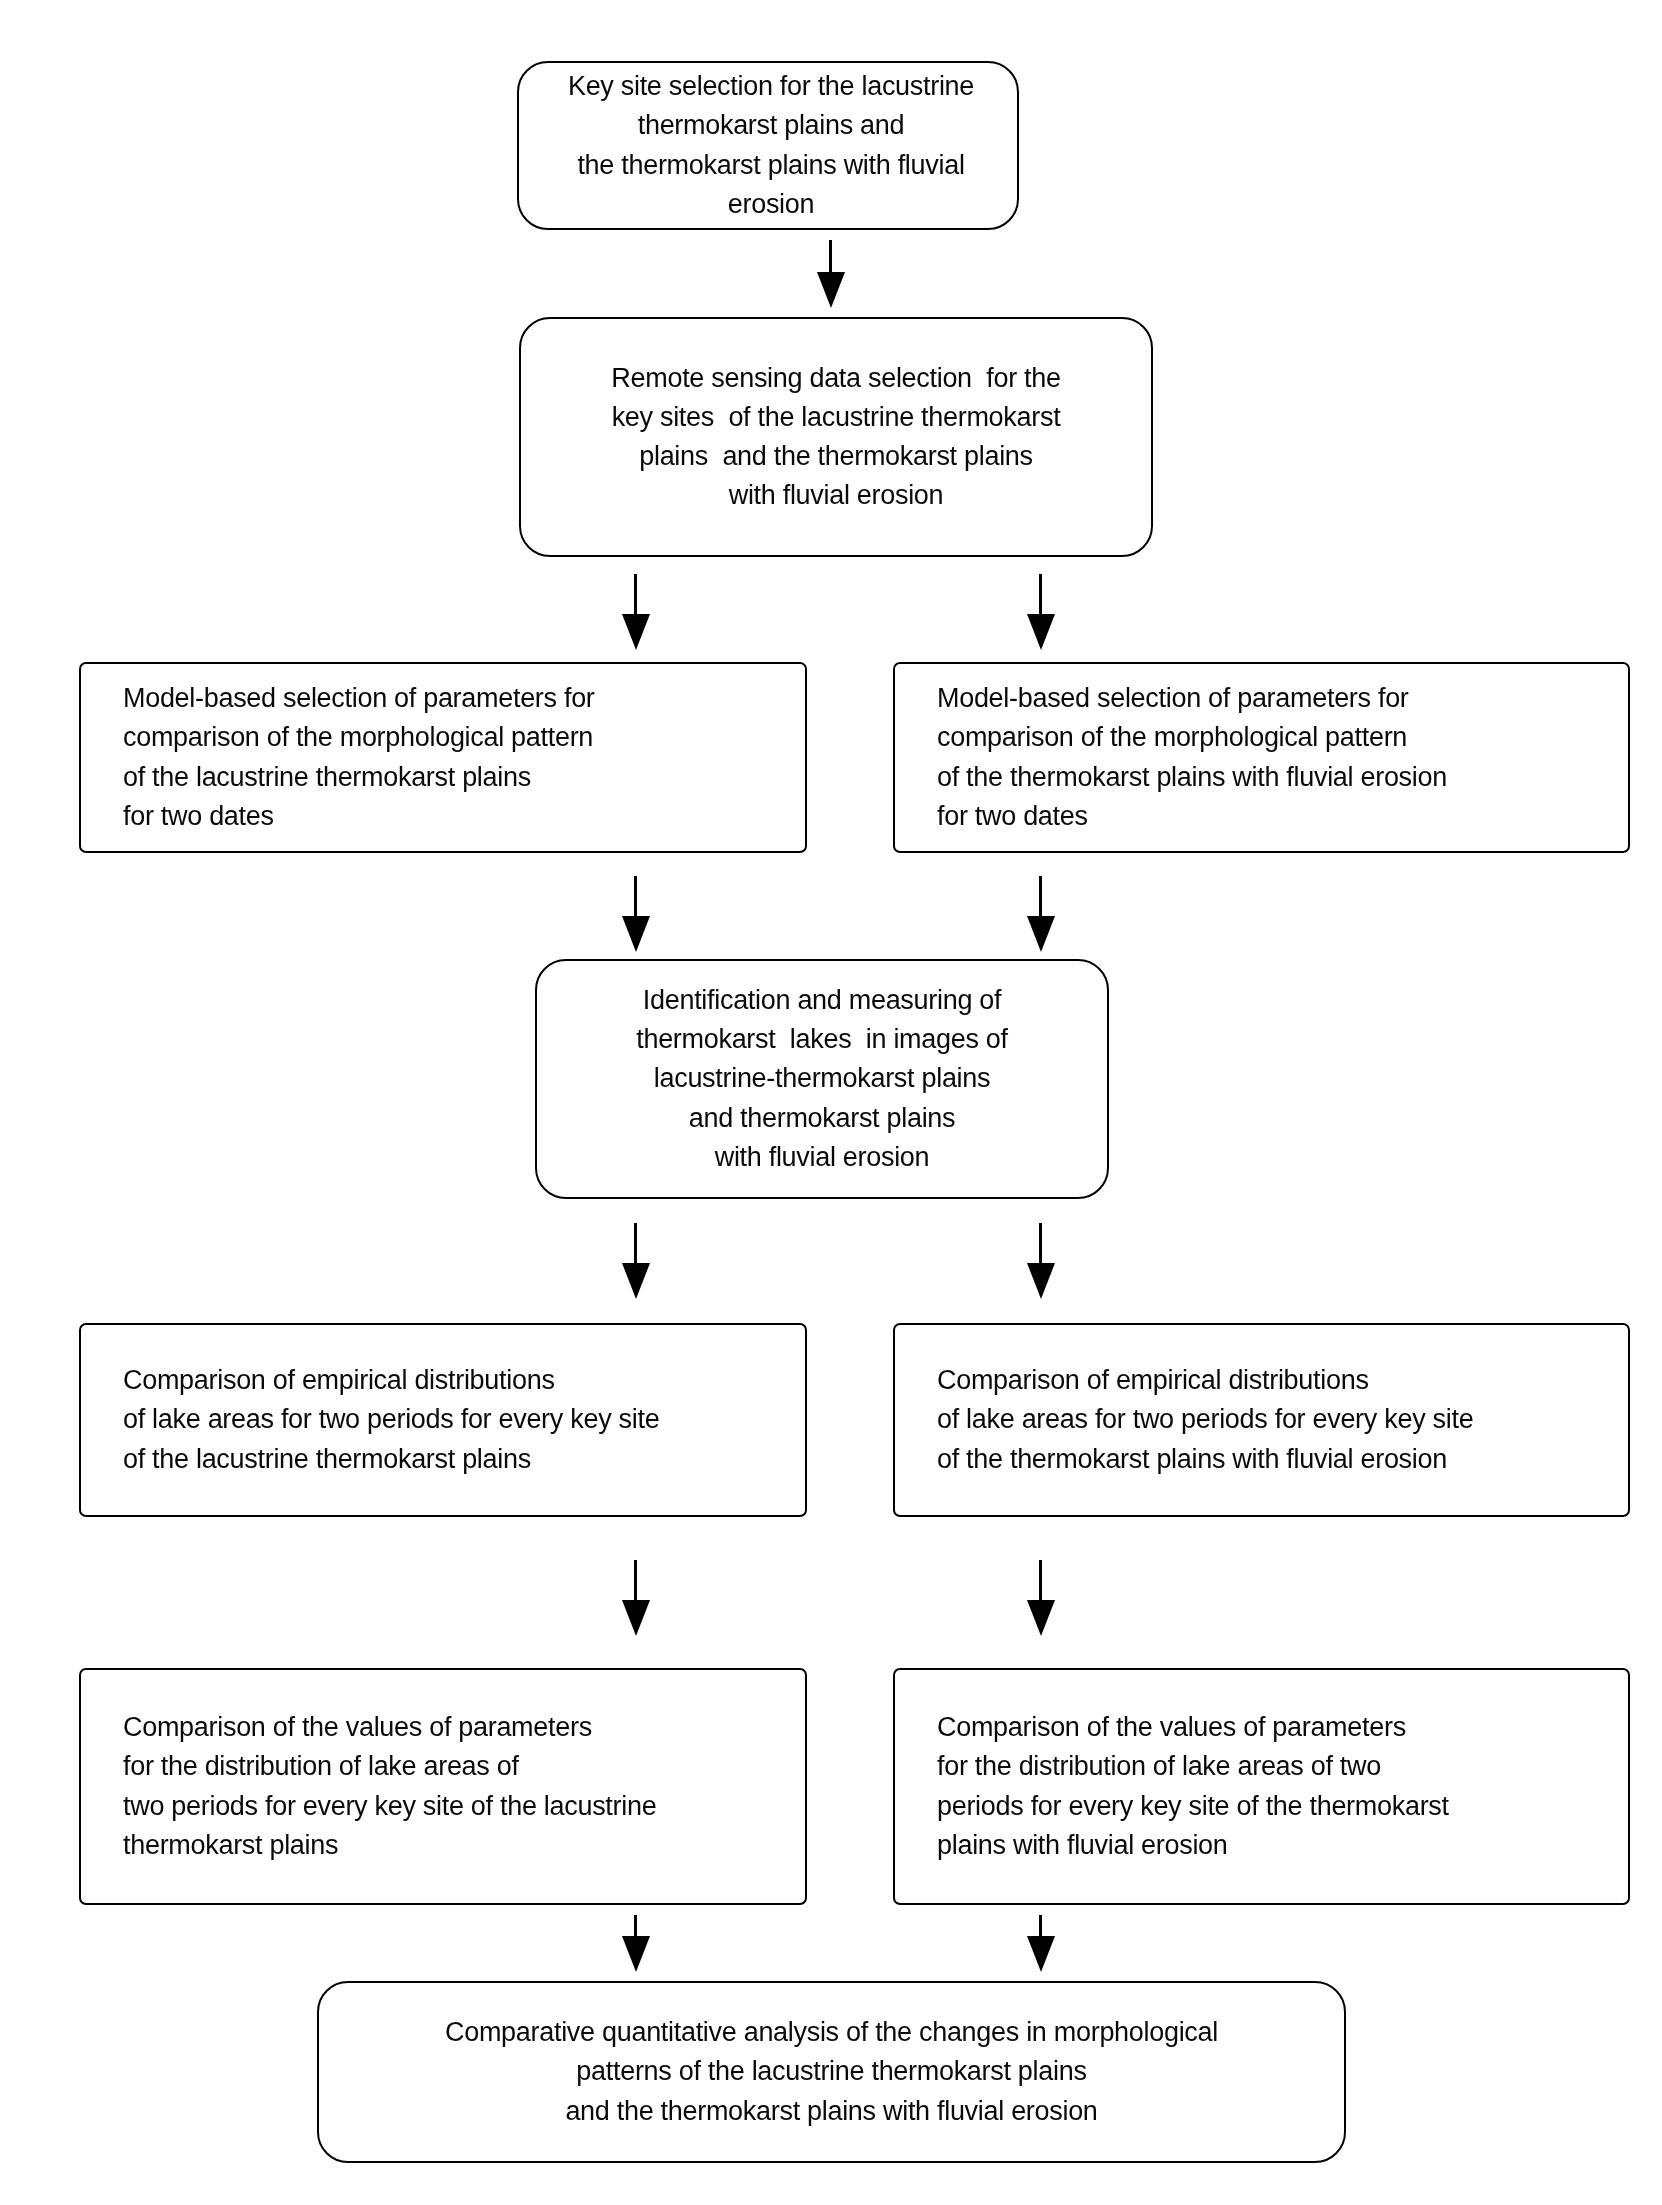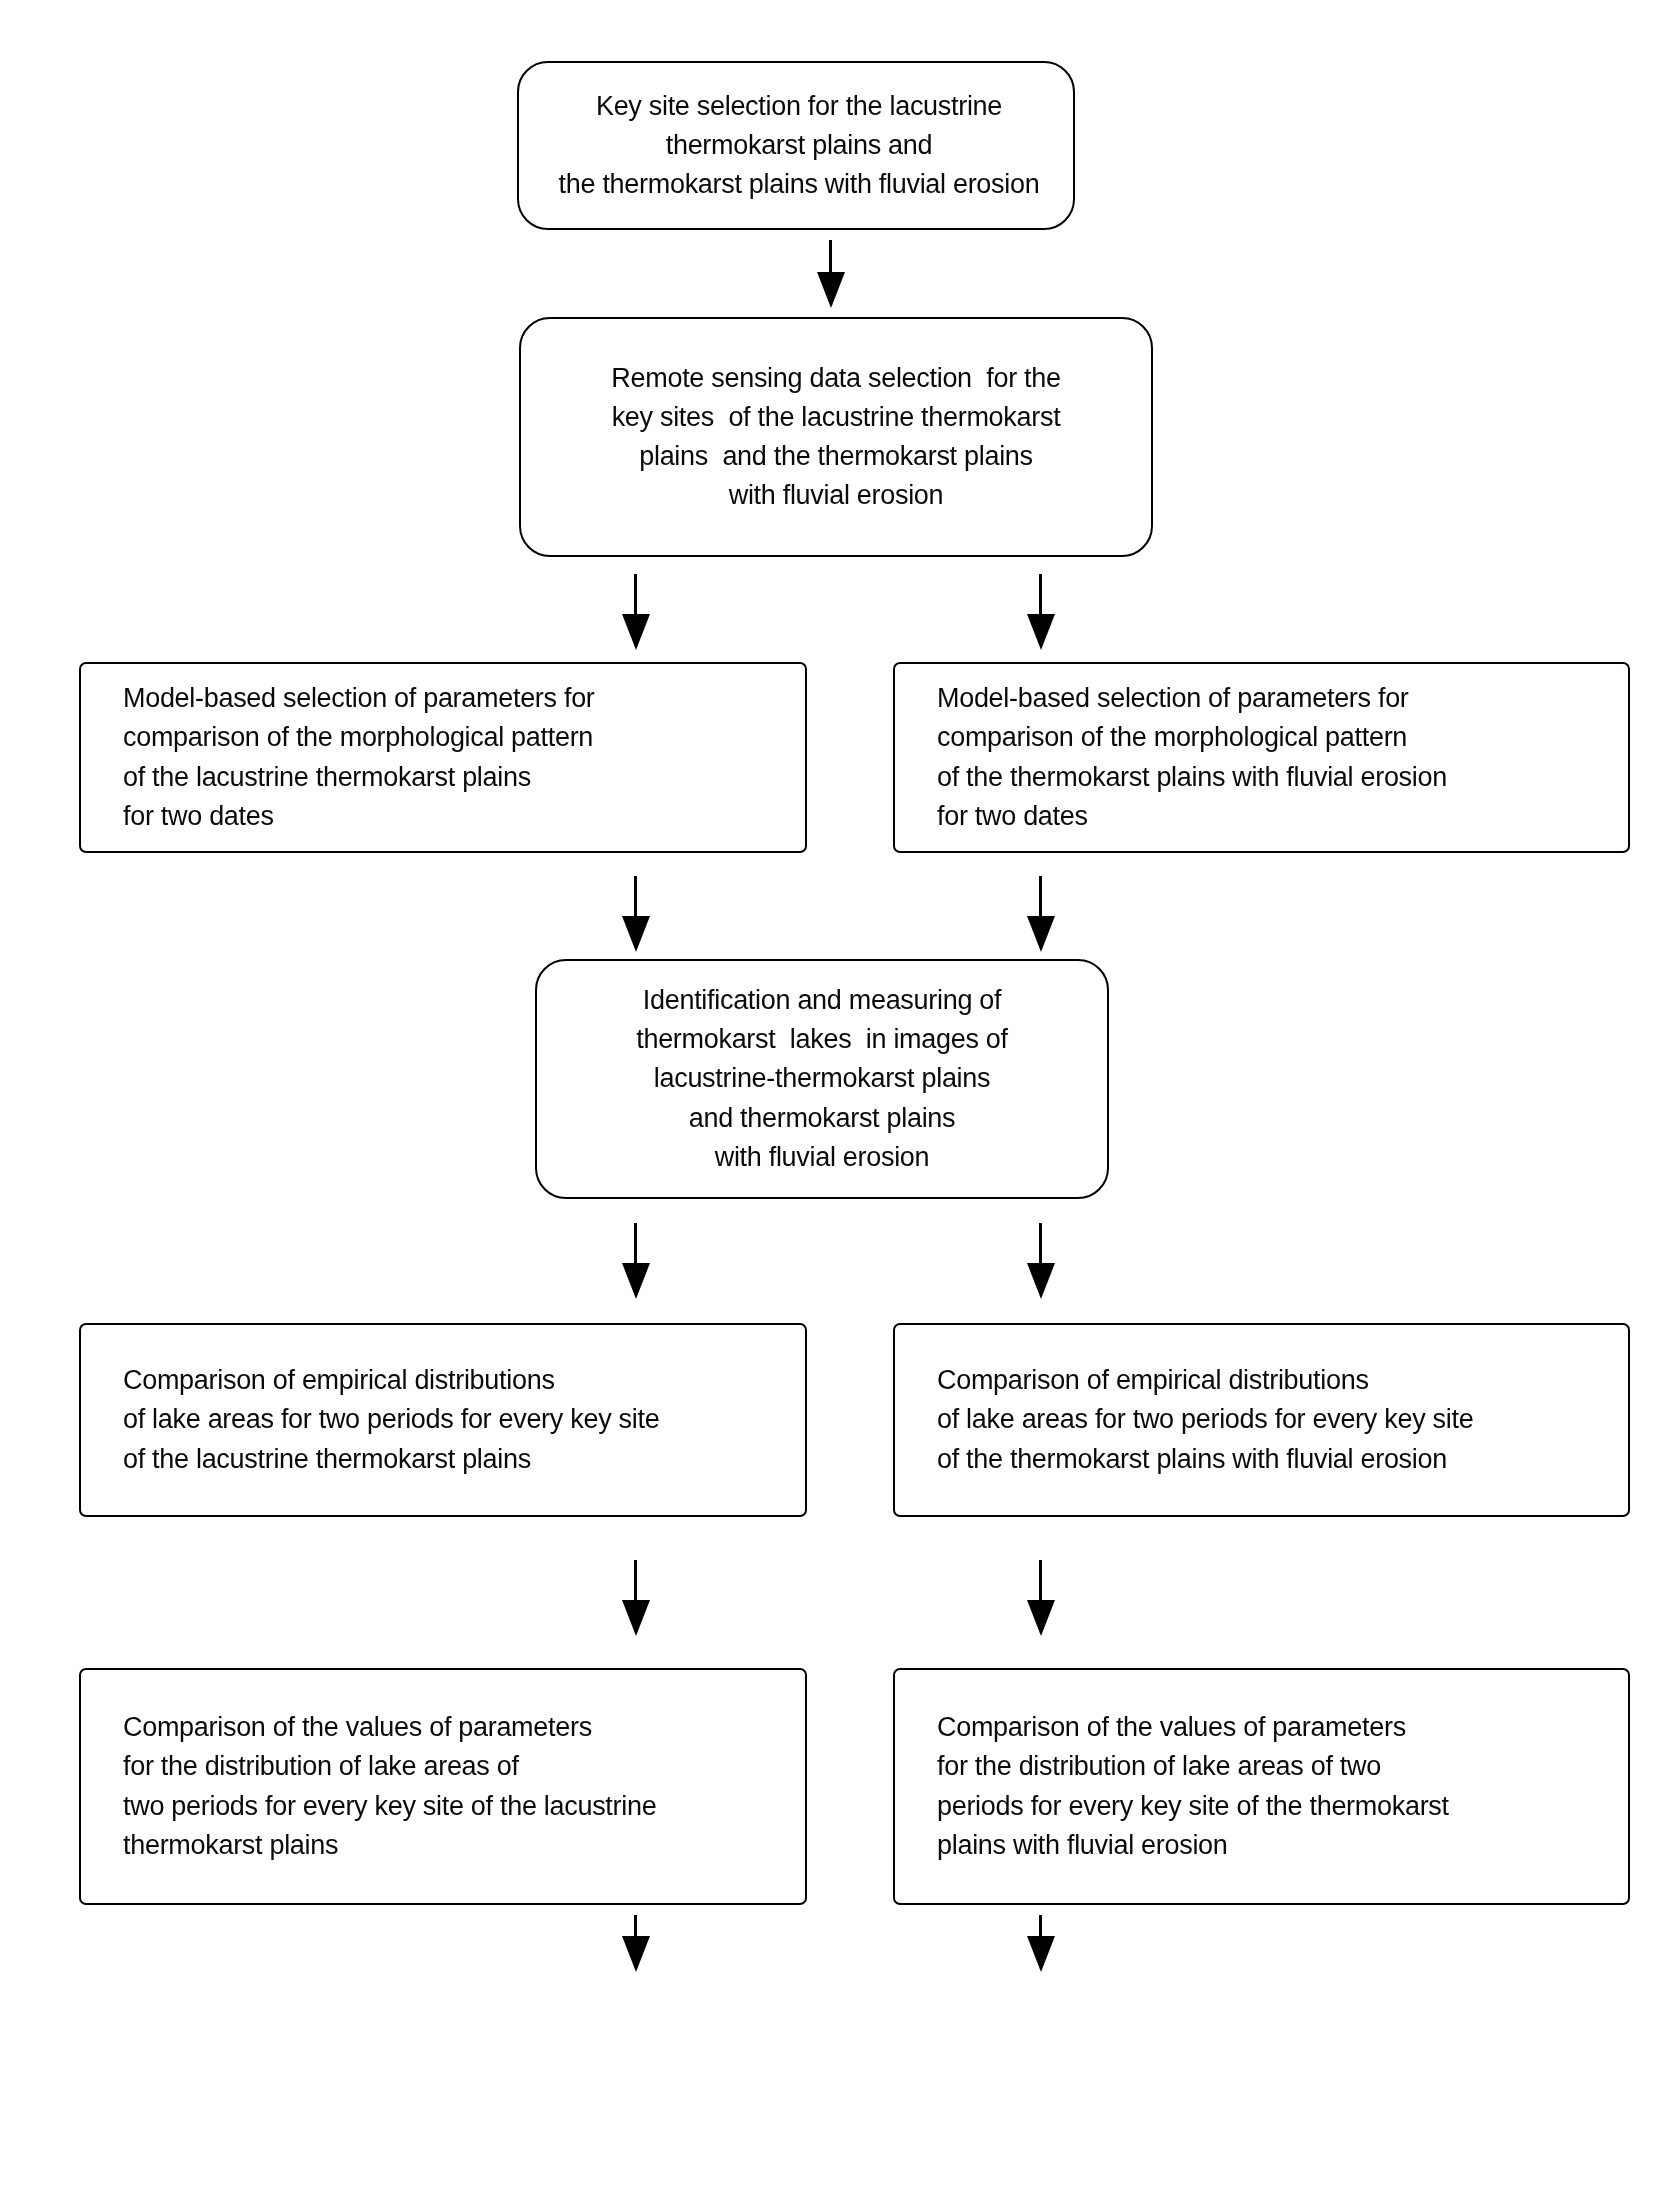--- a/index.html
+++ b/index.html
@@ -58,21 +58,21 @@
     border-left: 14.6px solid transparent;
     border-right: 14.6px solid transparent;
     border-top: 36px solid #000000;
   }
 </style>
 </head>
 <body>
 
 <div class="canvas">
 
-  <div class="node center" style="left:517px; top:61px; width:558px; height:169px;padding-left:27px;">Key site selection for the lacustrine
+  <div class="node center" style="left:517px; top:61px; width:502px; height:169px;padding-left:27px;">Key site selection for the lacustrine
 thermokarst plains and
 the thermokarst plains with fluvial erosion</div>
 
   <div class="arrow" style="left:815px; top:240px;">
     <div class="shaft" style="height:32px;"></div>
     <div class="head"></div>
   </div>
 
   <div class="node center" style="left:519px; top:317px; width:634px; height:240px;">Remote sensing data selection  for the
 key sites  of the lacustrine thermokarst
@@ -148,15 +148,18 @@
 
   <div class="arrow" style="left:620px; top:1915px;">
     <div class="shaft" style="height:21px;"></div>
     <div class="head"></div>
   </div>
   <div class="arrow" style="left:1025px; top:1915px;">
     <div class="shaft" style="height:21px;"></div>
     <div class="head"></div>
   </div>
 
+  <div class="node center" style="left:317px; top:1981px; width:1029px; height:182px;">Comparative quantitative analysis of the changes in morphological
+patterns of the lacustrine thermokarst plains
+and the thermokarst plains with fluvial erosion</div>
 
 </div>
 
 
 </body></html>

